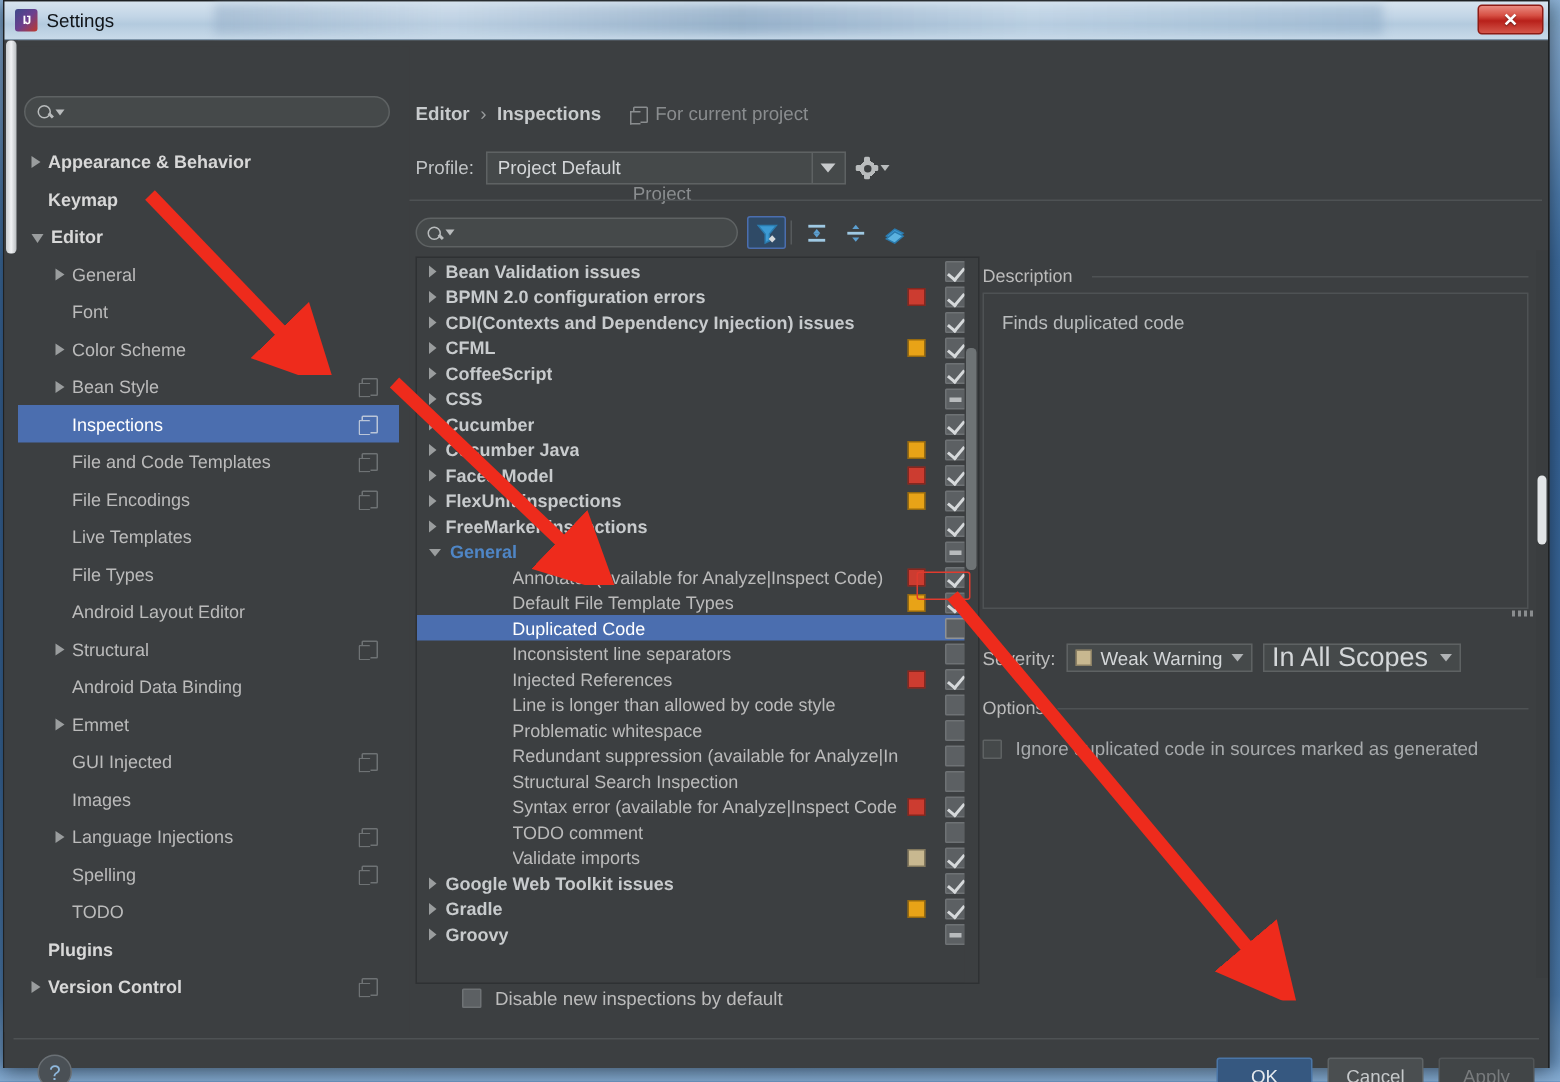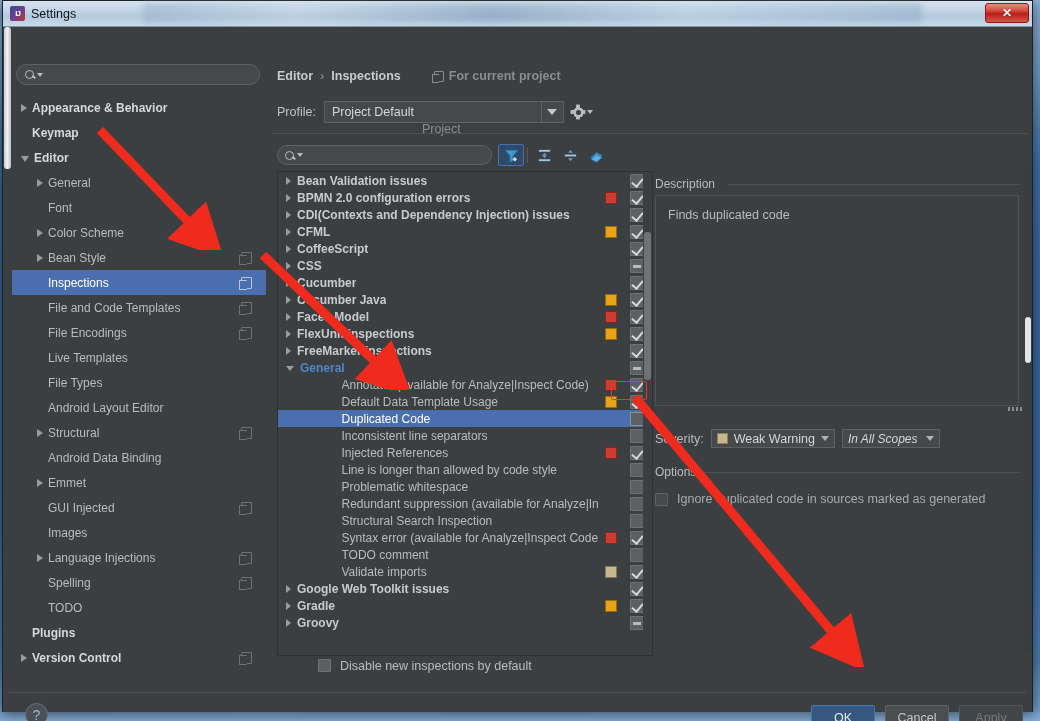--- a/index.html
+++ b/index.html
@@ -120,21 +120,21 @@
 
   
   #splitter { position:absolute; left:265px; top:4px; width:5px; height:657px; background:#3c3f41; }
 
   
   #content { position:absolute; left:270px; top:4px; right:4px; height:657px; }
 
   #breadcrumb { position:absolute; left:4px; top:38px; display:flex; align-items:center; gap:7px; font-size:12.5px;}
   #breadcrumb .crumb { color:#c8cbcd; font-weight:bold; }
   #breadcrumb .sep { color:#9a9d9e; font-weight:normal;}
-  #breadcrumb .scope { color:#8a8d8f; display:flex; align-items:center; gap:5px; margin-left:26px; font-weight:bold;}
+  #breadcrumb .scope { color:#8a8d8f; display:flex; align-items:center; gap:5px; margin-left:14px; font-weight:normal;}
   .proj-icon { width:10px;height:11px;border:1px solid #8a8d8f;border-radius:1px; position:relative;}
   .proj-icon:before{content:"";position:absolute;left:-3px;top:2px;width:6px;height:7px;border:1px solid #8a8d8f;border-right:none;background:#3c3f41;}
 
   #profile-row { position:absolute; left:4px; top:70px; display:flex; align-items:center; gap:8px; }
   #profile-label { font-size:12.5px; color:#c0c3c5; }
   #profile-combo {
     width:240px; height:22px; background:#45494a; border:1px solid #5e6263;
     display:flex; align-items:center; position:relative; cursor:pointer;
   }
   #profile-value { font-size:12.5px; color:#d4d7d9; padding-left:7px; }
@@ -237,31 +237,31 @@
     height:19px; background:#45494a; border:1px solid #5e6263; display:flex; align-items:center;
     gap:6px; padding:0 5px; cursor:pointer;
   }
   #severity-swatch { width:11px;height:11px;background:#c8b890; border:1px solid rgba(0,0,0,.3); }
   #severity-value { font-size:12.5px; color:#d4d7d9; }
   .small-caret { width:0;height:0;border-left:4px solid transparent;border-right:4px solid transparent;border-top:5px solid #b0b3b5;}
   #scope-combo {
     height:19px; background:#45494a; border:1px solid #5e6263; display:flex; align-items:center;
     gap:8px; padding:0 5px; cursor:pointer;
   }
-  #scope-value { font-size:12px; color:#d4d7d9;font-style:italic; }
+  #scope-value { font-size:18px; color:#d4d7d9; }
   #options-title { position:absolute; left:382px; top:434px; font-size:12px; color:#bbbbbb; }
   #options-line { position:absolute; left:432px; top:441px; right:9px; height:1px; background:#4e5254; }
   #opt-row { position:absolute; left:382px; top:461px; display:flex; align-items:center; gap:9px; }
   #opt-chk { width:13px;height:13px;background:#45494a;border:1px solid #5e6263; border-radius:1px; cursor:pointer;}
   #opt-label { font-size:12.5px; color:#a7aaac; }
   #desc-scroll-track { position:absolute; right:0px; top:140px; width:8px; height:485px; background:#3a3d3f;}
   #desc-scroll-thumb { position:absolute; right:1px; top:150px; width:6px; height:46px; background:#e2e5e7; border-radius:3px;}
 
   
-  #disable-row { position:absolute; left:16px; top:628px; display:flex; gap:9px;padding-left:29px; }
+  #disable-row { position:absolute; left:6px; top:628px; display:flex; gap:9px;padding-left:29px; }
   #disable-chk { width:13px;height:13px;background:#5c6063;border:1px solid #6e7275;border-radius:1px; cursor:pointer;}
   #disable-label { font-size:12.5px; color:#bbbbbb; }
 
   
   #footer-sep { position:absolute; left:6px; right:6px; top:665px; height:1px; background:#4e5254; }
   #help-button {
     position:absolute; left:22px; top:676px; width:23px;height:23px; border-radius:50%;
     background:#4a5055; border:1px solid #6a7075; color:#8fb8dd;
     font-size:14px; display:flex;align-items:center;justify-content:center; cursor:pointer;
   }
@@ -548,21 +548,21 @@
               <span class="chk partial"></span>
             </div>
             <div class="ins-row child ">
               <span class="ins-arrow none"></span>
               <span class="ins-label">Annotator (available for Analyze|Inspect Code)</span>
               <span class="sev-swatch" style="background: rgb(204, 60, 48);"></span>
               <span class="chk on"></span>
             </div>
             <div class="ins-row child ">
               <span class="ins-arrow none"></span>
-              <span class="ins-label">Default Data Template Usage</span>
+              <span class="ins-label">Default File Template Types</span>
               <span class="sev-swatch" style="background: rgb(232, 163, 23);"></span>
               <span class="chk on"></span>
             </div>
             <div class="ins-row child selected ">
               <span class="ins-arrow none"></span>
               <span class="ins-label">Duplicated Code</span>
               <span class="chk  highlight"></span>
             </div>
             <div class="ins-row child ">
               <span class="ins-arrow none"></span>

